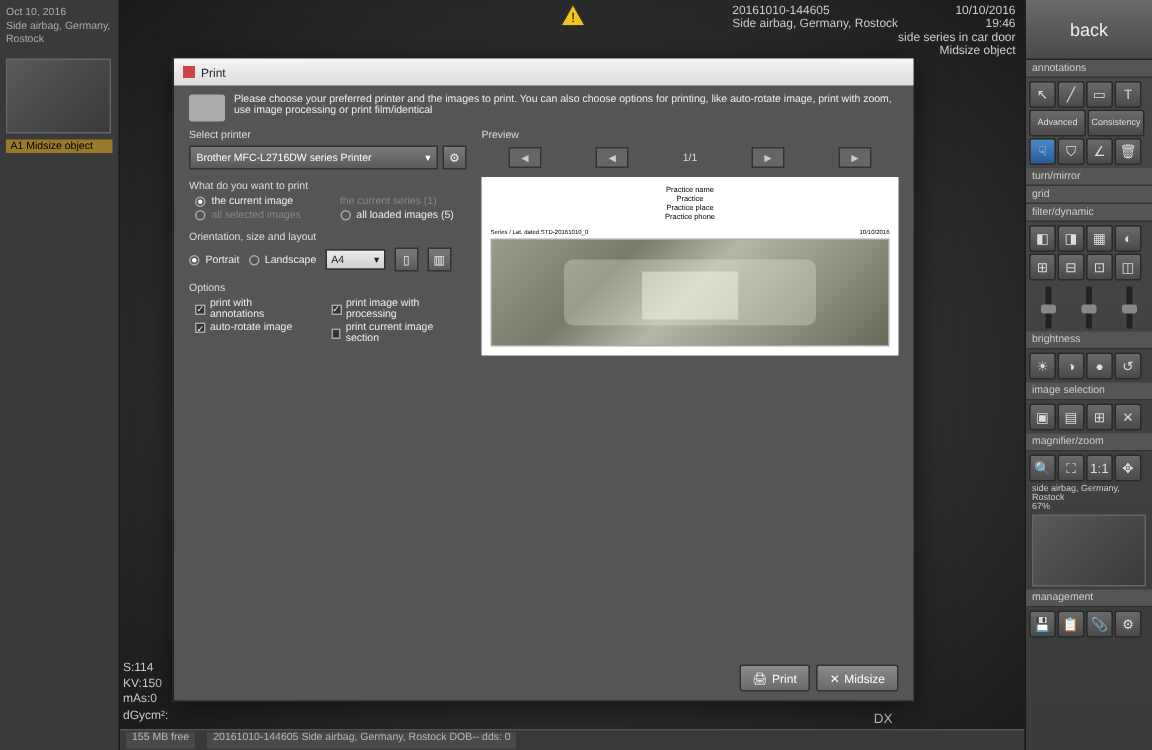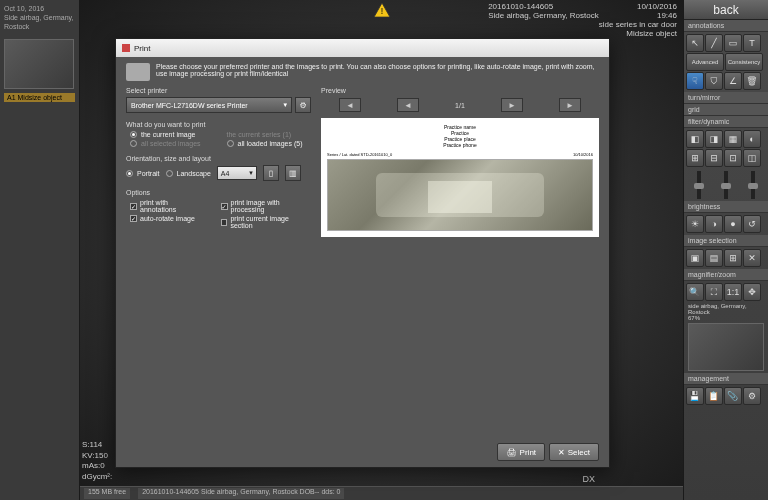--- a/index.html
+++ b/index.html
@@ -15,21 +15,21 @@
 .header-left { text-align: left; }
 .header-right { text-align: right; }
 .header-center { position: absolute; left: 50%; transform: translateX(-50%); top: 2px; }
 .warn-icon { width: 18px; height: 16px; }
 
 .bottom-info { position: absolute; bottom: 18px; left: 2px; color: #ccc; font-size: 8px; line-height: 1.3; }
 .status-bar { position: absolute; bottom: 0; left: 0; right: 0; height: 14px; background: #3a3a3a; border-top: 1px solid #555; font-size: 7px; color: #bbb; padding: 1px 4px; display: flex; gap: 8px; }
 .status-bar .seg { background: #4a4a4a; padding: 0 4px; }
 
 .right-panel { position: absolute; right: 0; top: 0; width: 85px; height: 100%; background: linear-gradient(#4a4a4a,#3a3a3a); border-left: 1px solid #1a1a1a; display: flex; flex-direction: column; }
-.back-btn { height: 20px; background: linear-gradient(#6a6a6a,#4a4a4a); color: #eee; font-size: 12px; display: flex; align-items: center; justify-content: center; border-bottom: 1px solid #222; cursor: pointer; }
+.back-btn { height: 40px; background: linear-gradient(#6a6a6a,#4a4a4a); color: #eee; font-size: 12px; display: flex; align-items: center; justify-content: center; border-bottom: 1px solid #222; cursor: pointer; }
 .panel-sec { font-size: 7px; color: #ccc; padding: 2px 4px; background: #555; border-bottom: 1px solid #333; }
 .tool-grid { display: flex; flex-wrap: wrap; padding: 2px; gap: 1px; }
 .tool-btn { width: 18px; height: 18px; background: linear-gradient(#6a6a6a,#4a4a4a); border: 1px solid #2a2a2a; border-radius: 2px; display: flex; align-items: center; justify-content: center; font-size: 9px; color: #ddd; cursor: pointer; }
 .tool-btn.active { background: linear-gradient(#4a8ac8,#2a5a9a); }
 .tool-btn.adv { width: 38px; font-size: 6px; }
 .slider-row { display: flex; justify-content: space-around; padding: 2px; }
 .vslider { width: 4px; height: 28px; background: #222; position: relative; }
 .vslider::after { content: ''; position: absolute; width: 10px; height: 6px; background: #888; left: -3px; top: 12px; border-radius: 2px; }
 .right-thumb { margin: 2px 4px; height: 48px; background: linear-gradient(135deg,#5a5a5a,#3a3a3a); border: 1px solid #666; }
 .right-thumb-label { font-size: 6px; color: #ccc; padding: 0 4px; }
@@ -303,16 +303,16 @@
       </div>
     </div>
   </div>
   <div class="dlg-foot">
     <div class="dlg-btn">
         <span>🖨</span>
         <span>Print</span>
       </div>
     <div class="dlg-btn">
         <span>✕</span>
-        <span>Select</span>
+        <span>Midsize</span>
       </div>
   </div>
 </div>
 
 </body></html>

